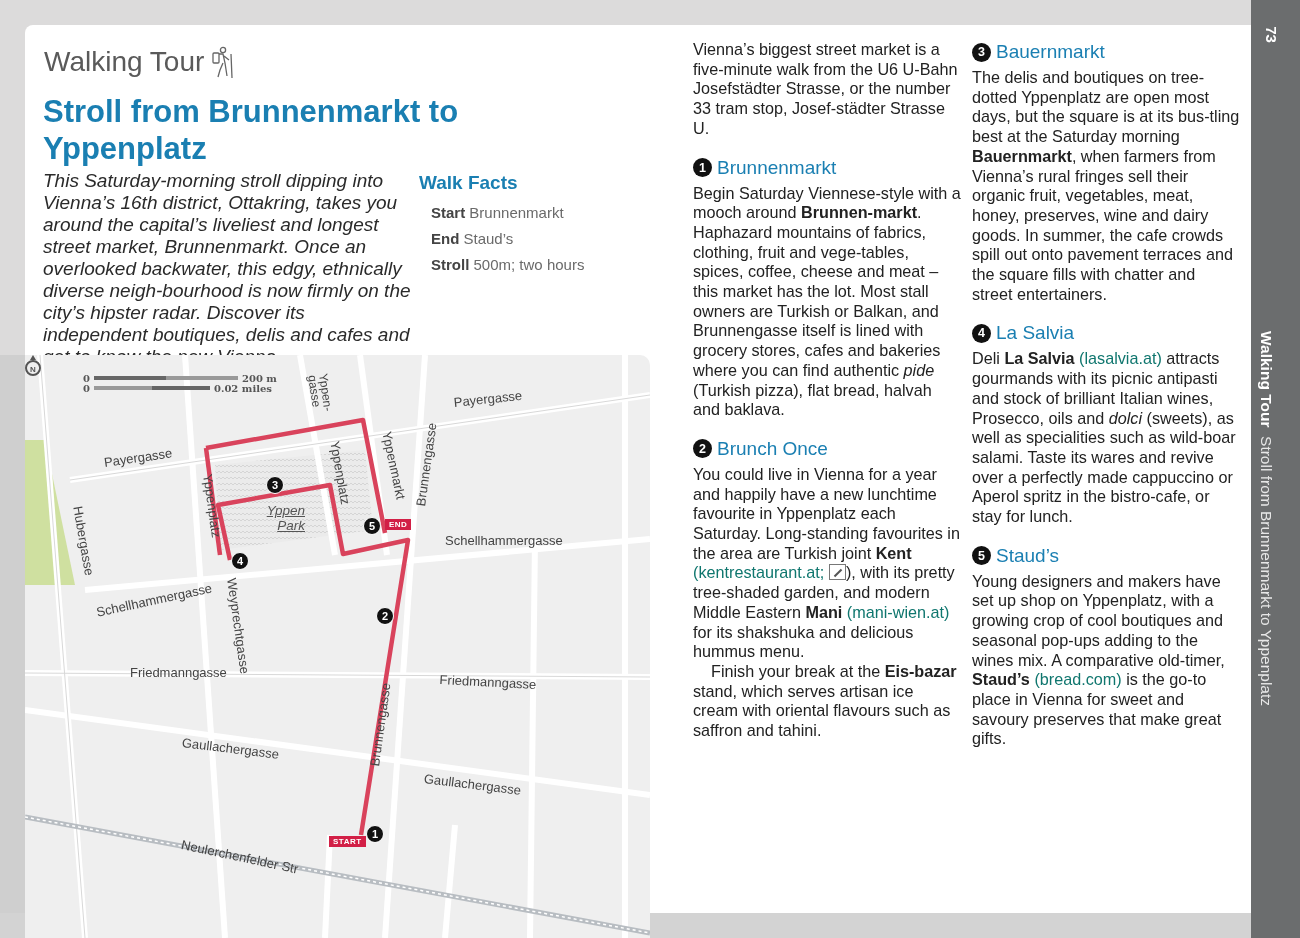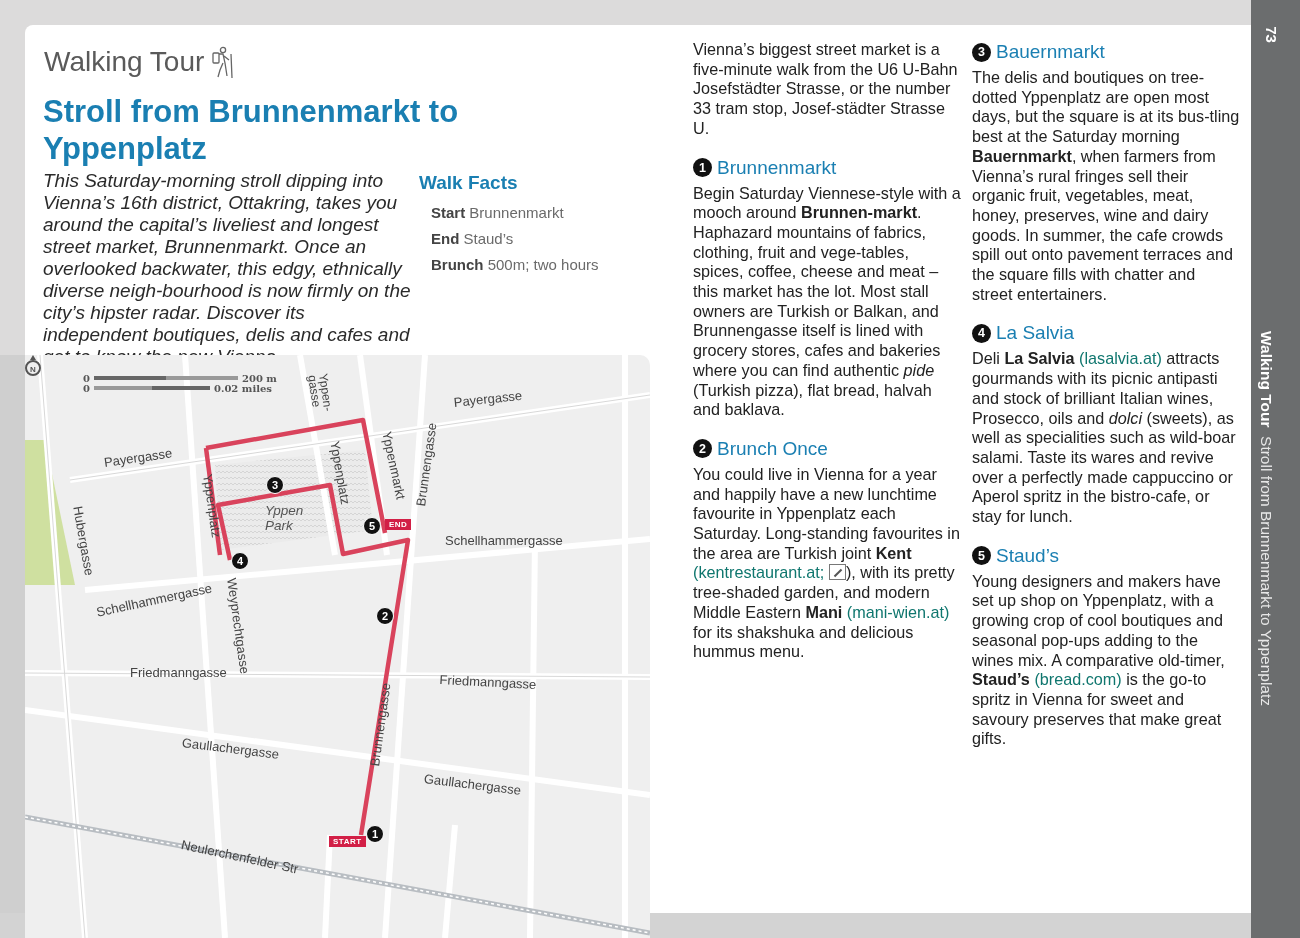--- a/index.html
+++ b/index.html
@@ -71,57 +71,58 @@
   <rect x="5" y="7" width="6" height="10" rx="1"></rect>
   <path d="M11 8 L15 8 L17 17 L19 30 M15 17 L12 24 L10 31 M16 10 L21 14 M23 8 L24 32"></path>
 </svg>
 <div class="title">Stroll from Brunnenmarkt to Yppenplatz</div>
 <div class="intro">This Saturday-morning stroll dipping into Vienna’s 16th district, Ottakring, takes you around the capital’s liveliest and longest street market, Brunnenmarkt. Once an overlooked backwater, this edgy, ethnically diverse neigh-bourhood is now firmly on the city’s hipster radar. Discover its independent boutiques, delis and cafes and get to know the new Vienna.</div>
 
 <div class="facts-title">Walk Facts</div>
 <div class="facts">
   <div><b>Start</b> <span>Brunnenmarkt</span></div>
   <div><b>End</b> <span>Staud’s</span></div>
-  <div><b>Brunch</b> <span>500m; two hours</span></div>
+  <div><b>Stroll</b> <span>500m; two hours</span></div>
 </div>
 
 <div class="col col1">
   <div class="sec-body">Vienna’s biggest street market is a five-minute walk from the U6 U-Bahn Josefstädter Strasse, or the number 33 tram stop, Josef-städter Strasse U.</div>
 
   <div class="sec-head">
     <span class="num-badge">1</span>
     <span>Brunnenmarkt</span>
   </div>
   <div class="sec-body"><span>Begin Saturday Viennese-style with a mooch around </span><b>Brunnen-markt</b><span>. Haphazard mountains of fabrics, clothing, fruit and vege-tables, spices, coffee, cheese and meat – this market has the lot. Most stall owners are Turkish or Balkan, and Brunnengasse itself is lined with grocery stores, cafes and bakeries where you can find authentic </span><i>pide</i><span> (Turkish pizza), flat bread, halvah and baklava.</span></div>
 
   <div class="sec-head">
     <span class="num-badge">2</span>
     <span>Brunch Once</span>
   </div>
   <div><span>You could live in Vienna for a year and happily have a new lunchtime favourite in Yppenplatz each Saturday. Long-standing favourites in the area are Turkish joint </span><b>Kent</b> <span class="link-gray">(kentrestaurant.at; </span><span class="inline-icon"></span><span>), with its pretty tree-shaded garden, and modern Middle Eastern </span><b>Mani</b> <span class="link-gray">(mani-wien.at)</span><span> for its shakshuka and delicious hummus menu.</span></div>
+  <div class="indent"><span>Finish your break at the </span><b>Eis-bazar</b><span> stand, which serves artisan ice cream with oriental flavours such as saffron and tahini.</span></div>
 </div>
 
 <div class="col col2">
   <div class="sec-head">
     <span class="num-badge">3</span>
     <span>Bauernmarkt</span>
   </div>
   <div class="sec-body"><span>The delis and boutiques on tree-dotted Yppenplatz are open most days, but the square is at its bus-tling best at the Saturday morning </span><b>Bauernmarkt</b><span>, when farmers from Vienna’s rural fringes sell their organic fruit, vegetables, meat, honey, preserves, wine and dairy goods. In summer, the cafe crowds spill out onto pavement terraces and the square fills with chatter and street entertainers.</span></div>
 
   <div class="sec-head">
     <span class="num-badge">4</span>
     <span>La Salvia</span>
   </div>
   <div class="sec-body"><span>Deli </span><b>La Salvia</b> <span class="link-gray">(lasalvia.at)</span><span> attracts gourmands with its picnic antipasti and stock of brilliant Italian wines, Prosecco, oils and </span><i>dolci</i><span> (sweets), as well as specialities such as wild-boar salami. Taste its wares and revive over a perfectly made cappuccino or Aperol spritz in the bistro-cafe, or stay for lunch.</span></div>
 
   <div class="sec-head">
     <span class="num-badge">5</span>
     <span>Staud’s</span>
   </div>
-  <div class="sec-body"><span>Young designers and makers have set up shop on Yppenplatz, with a growing crop of cool boutiques and seasonal pop-ups adding to the wines mix. A comparative old-timer, </span><b>Staud’s</b> <span class="link-gray">(bread.com)</span><span> is the go-to spritz in Vienna for sweet and savoury preserves that make great gifts.</span></div>
+  <div class="sec-body"><span>Young designers and makers have set up shop on Yppenplatz, with a growing crop of cool boutiques and seasonal pop-ups adding to the wines mix. A comparative old-timer, </span><b>Staud’s</b> <span class="link-gray">(bread.com)</span><span> is the go-to place in Vienna for sweet and savoury preserves that make great gifts.</span></div>
 </div>
 
 <div class="map">
   <svg width="625" height="583" viewBox="0 0 625 583">
     <defs>
       <pattern id="zig" width="8" height="6" patternUnits="userSpaceOnUse">
         <rect width="8" height="6" fill="#ebebeb"></rect>
         <path d="M0 4 L2 2 L4 4 L6 2 L8 4" stroke="#cfcfcf" stroke-width="0.8" fill="none"></path>
       </pattern>
     </defs>
@@ -189,21 +190,21 @@
   <div class="map-label" style="left:388px;top:150px;transform:rotate(-82deg);">Brunnengasse</div>
   <div class="map-label" style="left:420px;top:178px;">Schellhammergasse</div>
   <div class="map-label" style="left:70px;top:250px;transform:rotate(-12deg);">Schellhammergasse</div>
   <div class="map-label" style="left:214px;top:222px;transform:rotate(82deg);">Weyprechtgasse</div>
   <div class="map-label" style="left:105px;top:310px;">Friedmanngasse</div>
   <div class="map-label" style="left:415px;top:317px;transform:rotate(3deg);">Friedmanngasse</div>
   <div class="map-label" style="left:342px;top:410px;transform:rotate(-82deg);">Brunnengasse</div>
   <div class="map-label" style="left:158px;top:380px;transform:rotate(7deg);">Gaullachergasse</div>
   <div class="map-label" style="left:400px;top:416px;transform:rotate(7deg);">Gaullachergasse</div>
   <div class="map-label" style="left:158px;top:482px;transform:rotate(12deg);">Neulerchenfelder Str</div>
-  <div class="map-label italic" style="left:240px;top:148px;width:40px;white-space:normal;text-align:left;line-height:15px;">Yppen Park</div>
+  <div class="map-label italic" style="left:240px;top:148px;width:40px;white-space:normal;text-align:right;line-height:15px;text-decoration:underline;">Yppen Park</div>
 
   <div class="stop" style="left:341px;top:470px;">1</div>
   <div class="stop" style="left:351px;top:252px;">2</div>
   <div class="stop" style="left:241px;top:121px;">3</div>
   <div class="stop" style="left:206px;top:197px;">4</div>
   <div class="stop" style="left:338px;top:162px;">5</div>
   <div class="tag" style="left:304px;top:481px;">START</div>
   <div class="tag" style="left:360px;top:164px;">END</div>
 </div>
 

